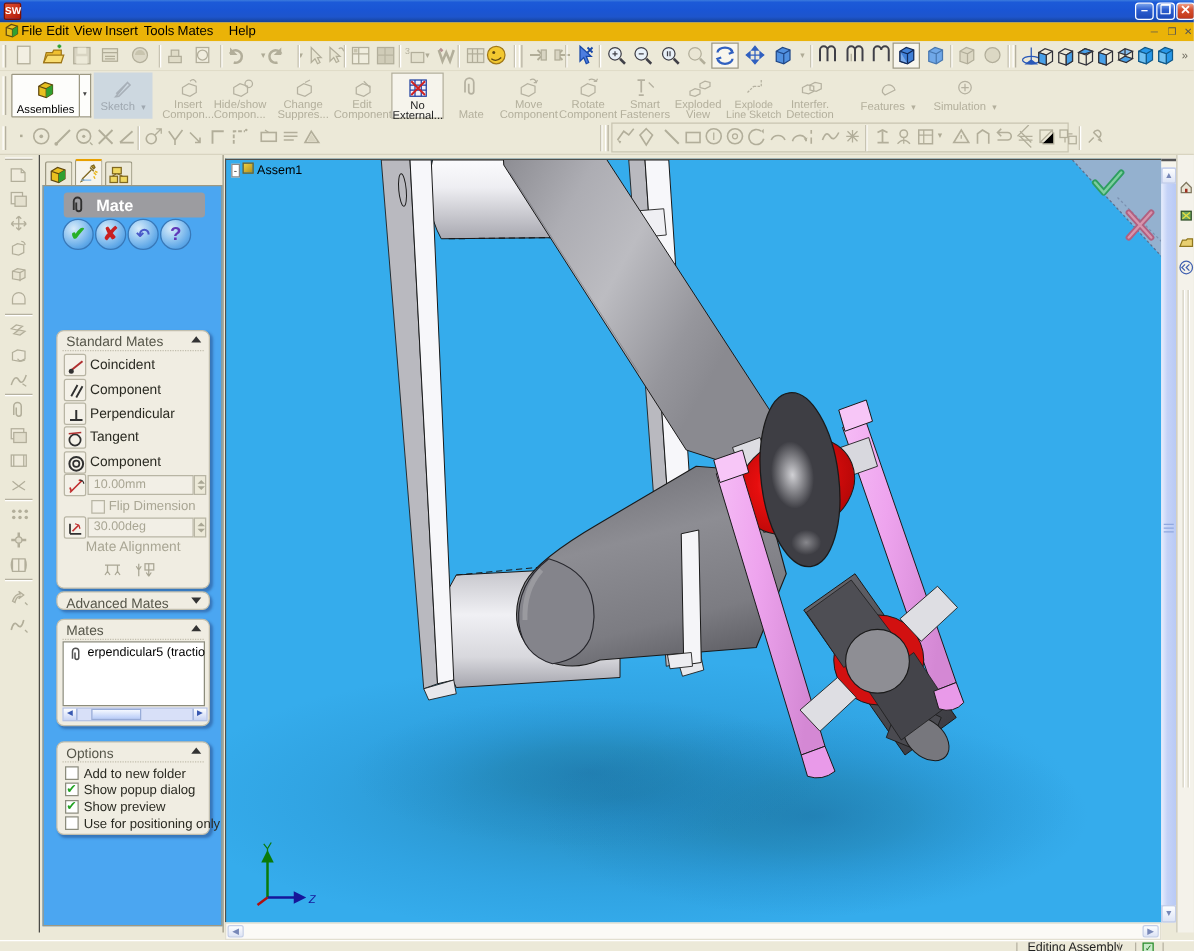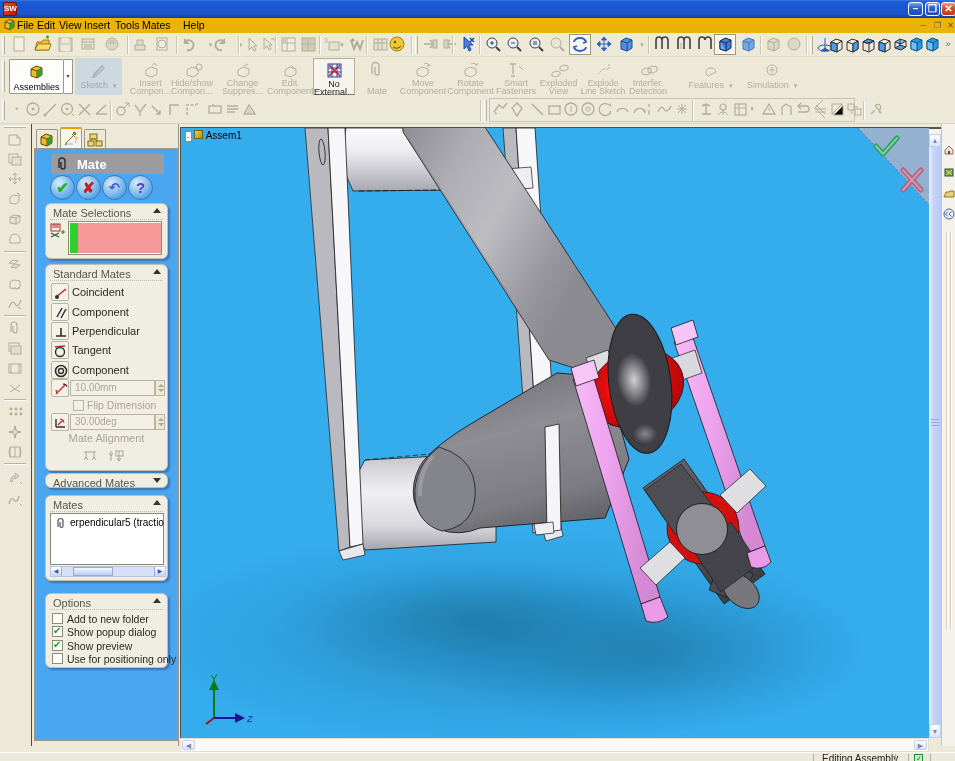--- a/index.html
+++ b/index.html
@@ -814,35 +814,20 @@
       <div class="pmbtn" style="left:41px;">
           <span style="color:#C82020;">✘</span>
         </div>
       <div class="pmbtn" style="left:67px;">
           <span style="color:#4858C8; font-size:13px;">↶</span>
         </div>
       <div class="pmbtn" style="left:93px;">
           <span style="color:#6038B8;">?</span>
         </div>
 
-      <div class="gbox" style="top:54px; height:56px;">
-        <div class="hd">Mate Selections</div>
-          <div class="ar up"></div>
-          <div class="ghr"></div>
-        <svg width="16" height="18" style="position:absolute; left:3px; top:18px;">
-            <rect x="2" y="2" width="9" height="7" fill="none" stroke="#B03030"></rect>
-            <path d="M3 3 h7 M3 5 h7" stroke="#B03030"></path>
-            <path d="M2 11 l8 4 m-8 0 l8 -4" stroke="#305830" stroke-width="1.2"></path>
-            <path d="M12 10 h4 m-2 -2 v4" stroke="#208020"></path>
-          </svg>
-        <div style="position:absolute; left:22px; top:17px; width:94px; height:34px; background:#fff; border:1px solid #8C8C7C;">
-          <div style="position:absolute; left:1px; top:1px; width:8px; height:30px; background:#2FD12F;"></div>
-          <div style="position:absolute; left:9px; top:1px; width:83px; height:30px; background:#F59898;"></div>
-        </div>
-      </div>
 
       <div class="gbox" style="top:115px; height:207px;">
         <div class="hd">Standard Mates</div>
           <div class="ar up"></div>
           <div class="ghr"></div>
         <div class="mrow" style="top:18px;">
             <div class="mico"><svg width="18" height="18">
                 <path d="M4 13 L14 5" stroke="#B03030" stroke-width="1.6"></path>
                 <circle cx="5" cy="13" r="2" fill="#303030"></circle>
               </svg></div>

